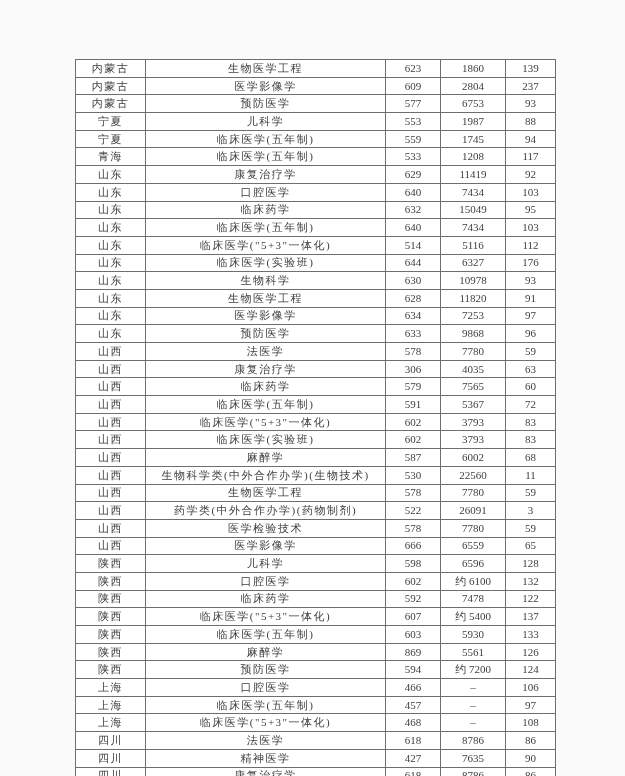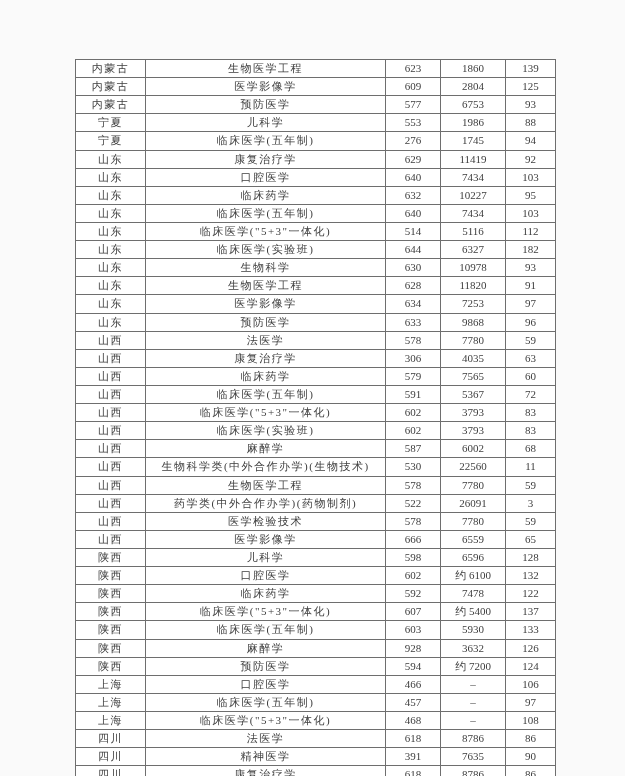--- a/index.html
+++ b/index.html
@@ -68,62 +68,69 @@
           <td class="c-major">生物医学工程</td>
           <td class="c-score">623</td>
           <td class="c-rank">1860</td>
           <td class="c-num">139</td>
         </tr>
         <tr>
           <td class="c-province">内蒙古</td>
           <td class="c-major">医学影像学</td>
           <td class="c-score">609</td>
           <td class="c-rank">2804</td>
-          <td class="c-num">125</td>
+          <td class="c-num">237</td>
         </tr>
         <tr>
           <td class="c-province">内蒙古</td>
           <td class="c-major">预防医学</td>
           <td class="c-score">577</td>
           <td class="c-rank">6753</td>
           <td class="c-num">93</td>
         </tr>
         <tr>
           <td class="c-province">宁夏</td>
           <td class="c-major">儿科学</td>
           <td class="c-score">553</td>
-          <td class="c-rank">1986</td>
+          <td class="c-rank">1987</td>
           <td class="c-num">88</td>
         </tr>
         <tr>
           <td class="c-province">宁夏</td>
           <td class="c-major">临床医学(五年制)</td>
-          <td class="c-score">276</td>
+          <td class="c-score">559</td>
           <td class="c-rank">1745</td>
           <td class="c-num">94</td>
+        </tr>
+        <tr>
+          <td class="c-province">青海</td>
+          <td class="c-major">临床医学(五年制)</td>
+          <td class="c-score">533</td>
+          <td class="c-rank">1208</td>
+          <td class="c-num">117</td>
         </tr>
         <tr>
           <td class="c-province">山东</td>
           <td class="c-major">康复治疗学</td>
           <td class="c-score">629</td>
           <td class="c-rank">11419</td>
           <td class="c-num">92</td>
         </tr>
         <tr>
           <td class="c-province">山东</td>
           <td class="c-major">口腔医学</td>
           <td class="c-score">640</td>
           <td class="c-rank">7434</td>
           <td class="c-num">103</td>
         </tr>
         <tr>
           <td class="c-province">山东</td>
           <td class="c-major">临床药学</td>
           <td class="c-score">632</td>
-          <td class="c-rank">10227</td>
+          <td class="c-rank">15049</td>
           <td class="c-num">95</td>
         </tr>
         <tr>
           <td class="c-province">山东</td>
           <td class="c-major">临床医学(五年制)</td>
           <td class="c-score">640</td>
           <td class="c-rank">7434</td>
           <td class="c-num">103</td>
         </tr>
         <tr>
@@ -131,21 +138,21 @@
           <td class="c-major">临床医学("5+3"一体化)</td>
           <td class="c-score">514</td>
           <td class="c-rank">5116</td>
           <td class="c-num">112</td>
         </tr>
         <tr>
           <td class="c-province">山东</td>
           <td class="c-major">临床医学(实验班)</td>
           <td class="c-score">644</td>
           <td class="c-rank">6327</td>
-          <td class="c-num">182</td>
+          <td class="c-num">176</td>
         </tr>
         <tr>
           <td class="c-province">山东</td>
           <td class="c-major">生物科学</td>
           <td class="c-score">630</td>
           <td class="c-rank">10978</td>
           <td class="c-num">93</td>
         </tr>
         <tr>
           <td class="c-province">山东</td>
@@ -283,22 +290,22 @@
         <tr>
           <td class="c-province">陕西</td>
           <td class="c-major">临床医学(五年制)</td>
           <td class="c-score">603</td>
           <td class="c-rank">5930</td>
           <td class="c-num">133</td>
         </tr>
         <tr>
           <td class="c-province">陕西</td>
           <td class="c-major">麻醉学</td>
-          <td class="c-score">928</td>
-          <td class="c-rank">3632</td>
+          <td class="c-score">869</td>
+          <td class="c-rank">5561</td>
           <td class="c-num">126</td>
         </tr>
         <tr>
           <td class="c-province">陕西</td>
           <td class="c-major">预防医学</td>
           <td class="c-score">594</td>
           <td class="c-rank">约 7200</td>
           <td class="c-num">124</td>
         </tr>
         <tr>
@@ -325,21 +332,21 @@
         <tr>
           <td class="c-province">四川</td>
           <td class="c-major">法医学</td>
           <td class="c-score">618</td>
           <td class="c-rank">8786</td>
           <td class="c-num">86</td>
         </tr>
         <tr>
           <td class="c-province">四川</td>
           <td class="c-major">精神医学</td>
-          <td class="c-score">391</td>
+          <td class="c-score">427</td>
           <td class="c-rank">7635</td>
           <td class="c-num">90</td>
         </tr>
         <tr>
           <td class="c-province">四川</td>
           <td class="c-major">康复治疗学</td>
           <td class="c-score">618</td>
           <td class="c-rank">8786</td>
           <td class="c-num">86</td>
         </tr>

